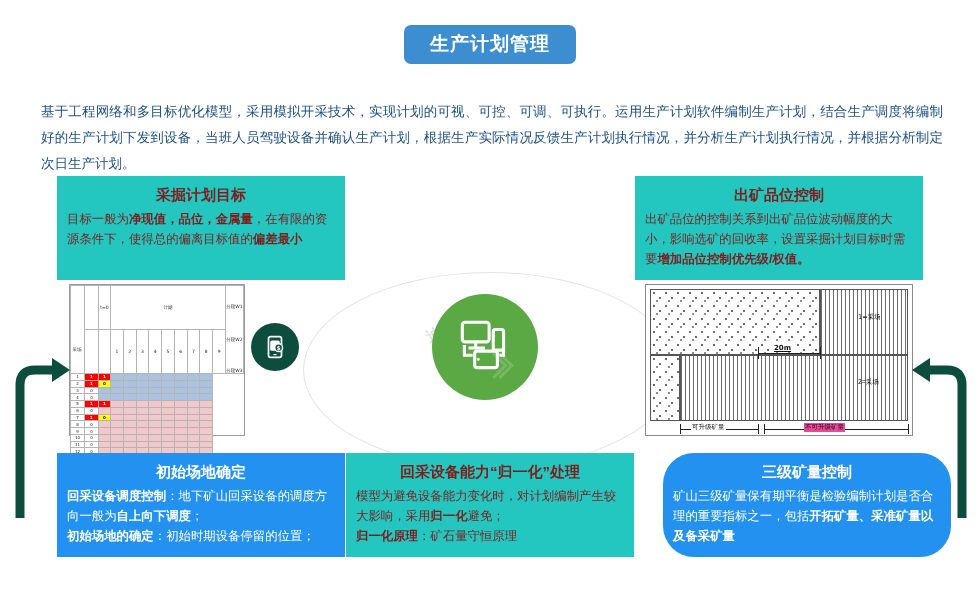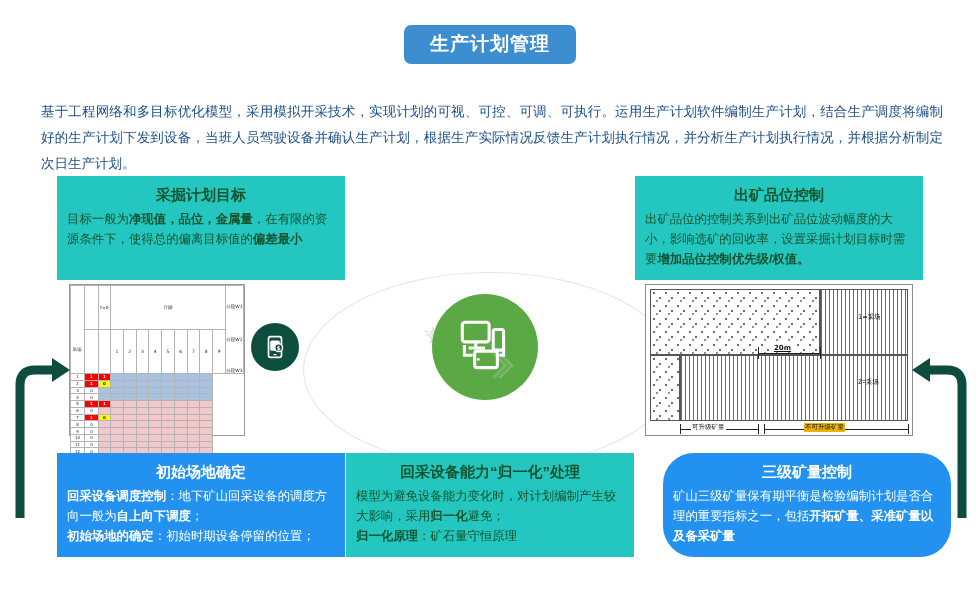--- a/index.html
+++ b/index.html
@@ -41,21 +41,21 @@
   .diagram {
     position: absolute; left: 57px; top: 176px;
     width: 866px; height: 381px;
   }
 
   .panel {
     position: absolute;
     padding: 8px 10px 6px 10px;
     overflow: hidden;
   }
-  .panel.teal  { background: #24c6c0; color: #14532d; }
+  .panel.teal  { background: #24c6c0; color: #7f1d1d; }
   .panel.blue  { background: #2391ef; color: #ffffff; }
   .panel h3 {
     text-align: center;
     font-size: 15px;
     font-weight: bold;
     line-height: 22px;
     margin-bottom: 3px;
   }
   .panel .body {
     font-size: 12.4px;
@@ -571,21 +571,21 @@
         <div class="mlabel small" style="left:212px; top:28px;">1=采场</div>
         <div class="mlabel small" style="left:212px; top:93px;font-family:Liberation Mono, monospace;">2=采场</div>
 
         <div class="dim-line" style="left:34px; top:144px; width:78px;"></div>
         <div class="dim-line" style="left:118px; top:144px; width:144px;"></div>
         <div class="vlin" style="left:34px; top:139px; height:10px;"></div>
         <div class="vlin" style="left:112px; top:139px; height:10px;"></div>
         <div class="vlin" style="left:118px; top:139px; height:10px;"></div>
         <div class="vlin" style="left:262px; top:139px; height:10px;"></div>
         <div class="mlabel small" style="left:45px; top:138px; background:#fff; padding:0 1px;">可升级矿量</div>
-        <div class="mlabel small" style="left:158px; top:138px; background:#eab308; padding:0 1px;">不可升级矿量</div>
+        <div class="mlabel small" style="left:158px; top:138px; background:#ec4899; padding:0 1px;">不可升级矿量</div>
       </div>
 
     </div>
 
     <div class="panel blue p-bl">
       <h3>初始场地确定</h3>
       <div class="body">
         <span style="white-space:normal; display:block;"><b>回采设备调度控制</b><span>：地下矿山回采设备的调度方向一般为</span><b>自上向下调度</b><span>；</span></span>
         <div><b>初始场地的确定</b><span>：初始时期设备停留的位置；</span></div>
       </div>

